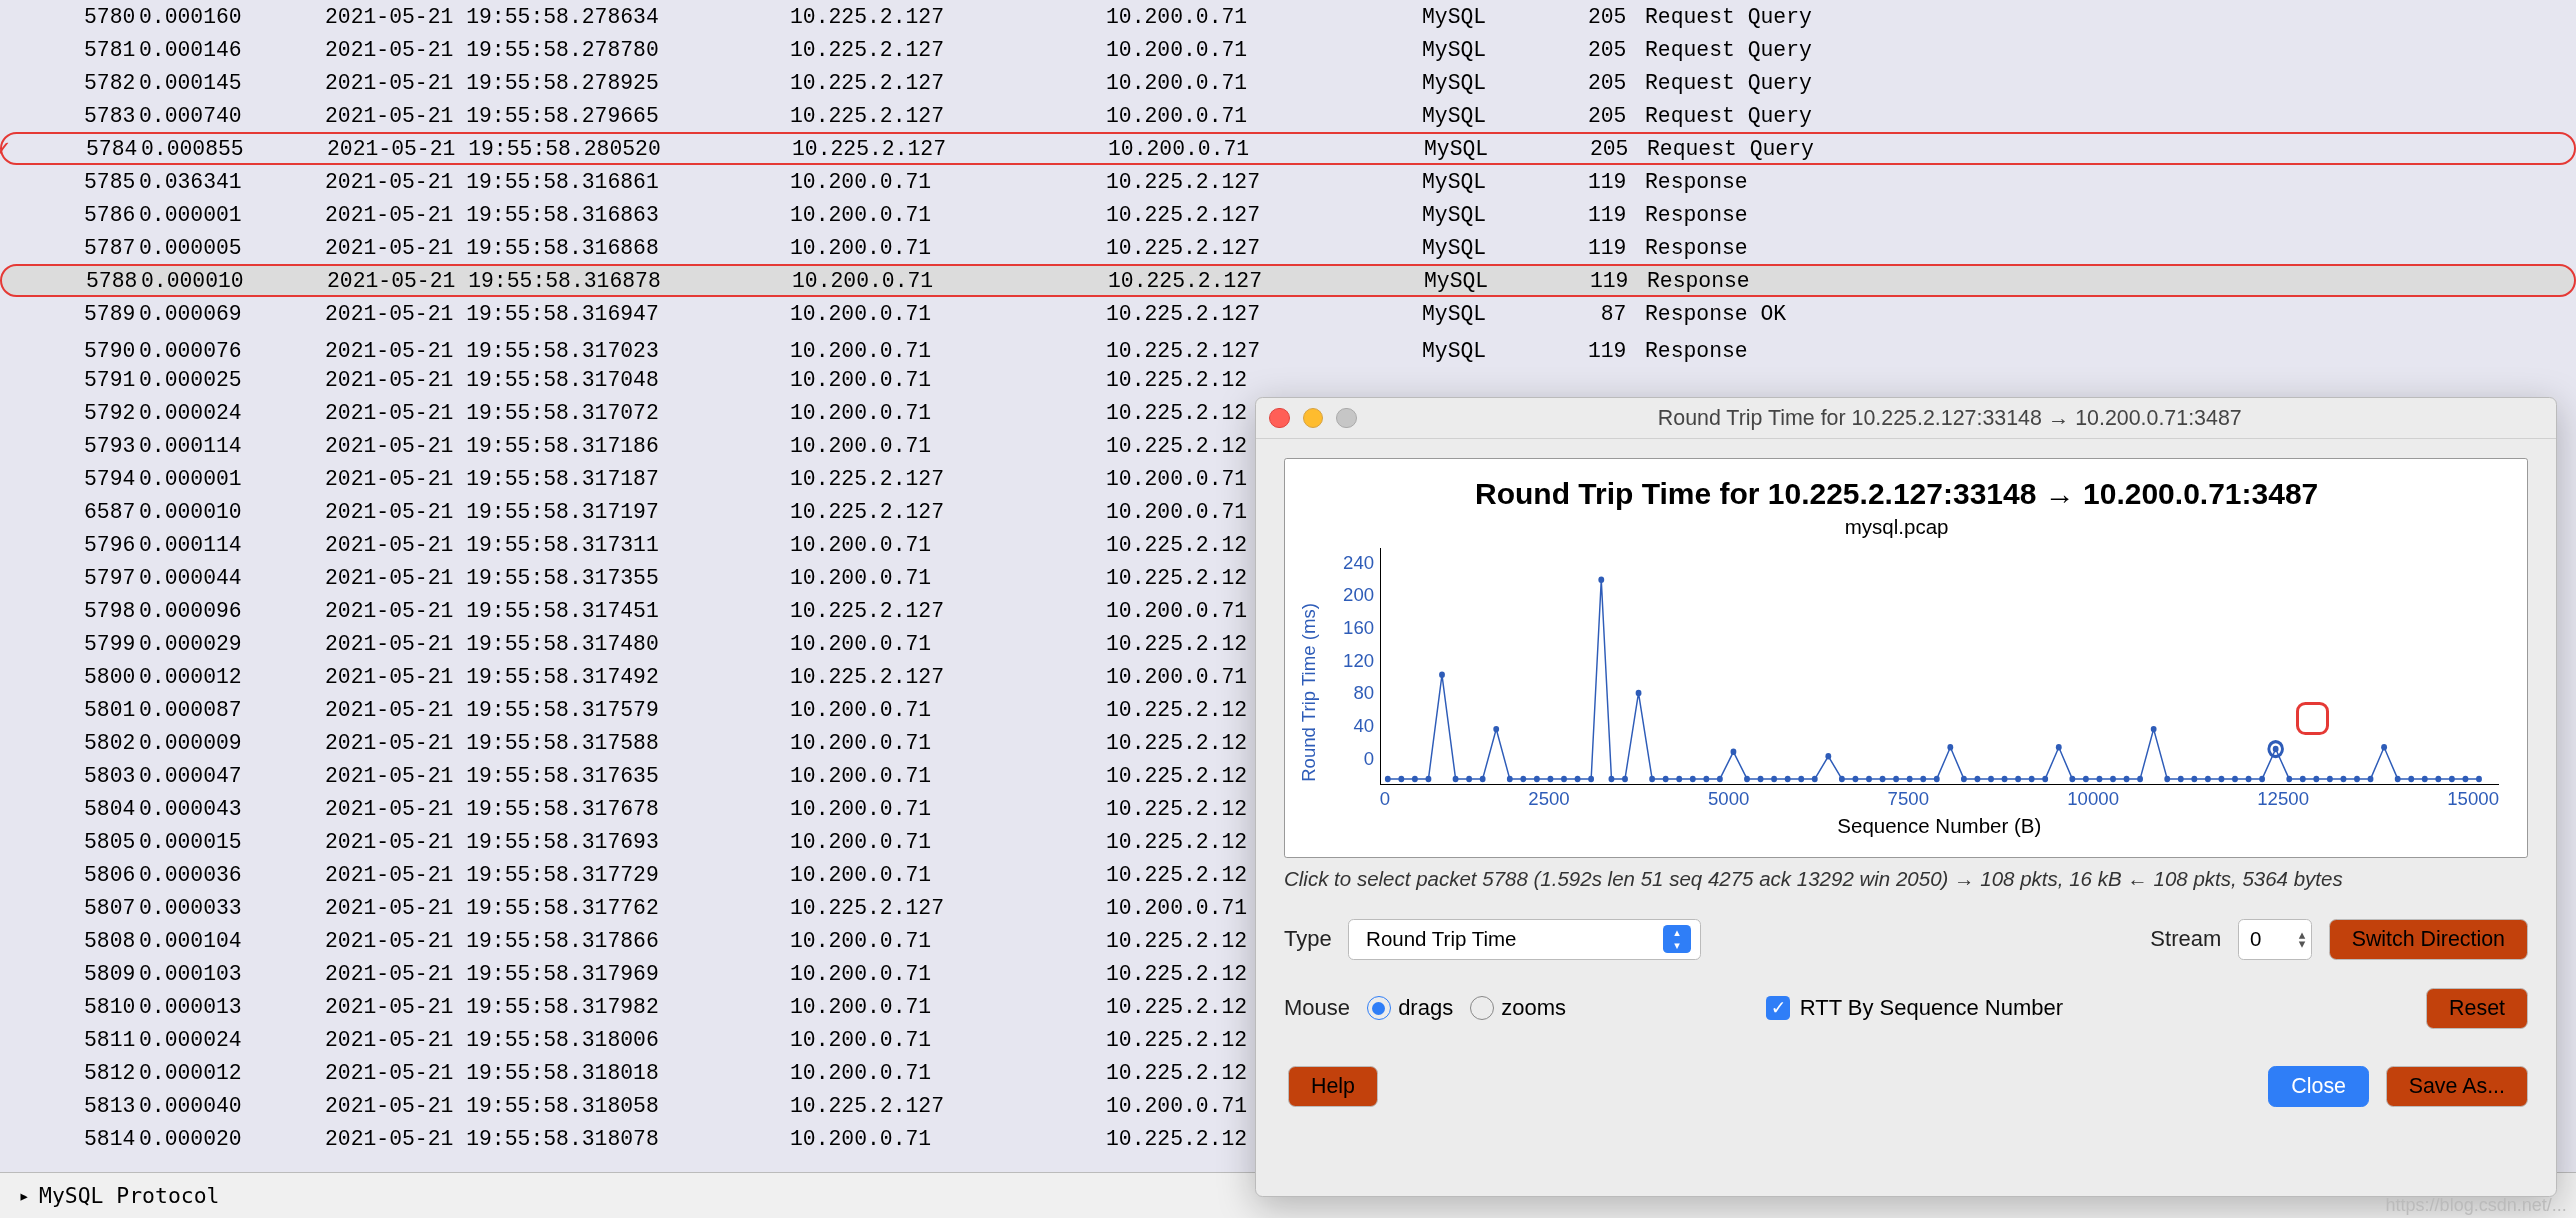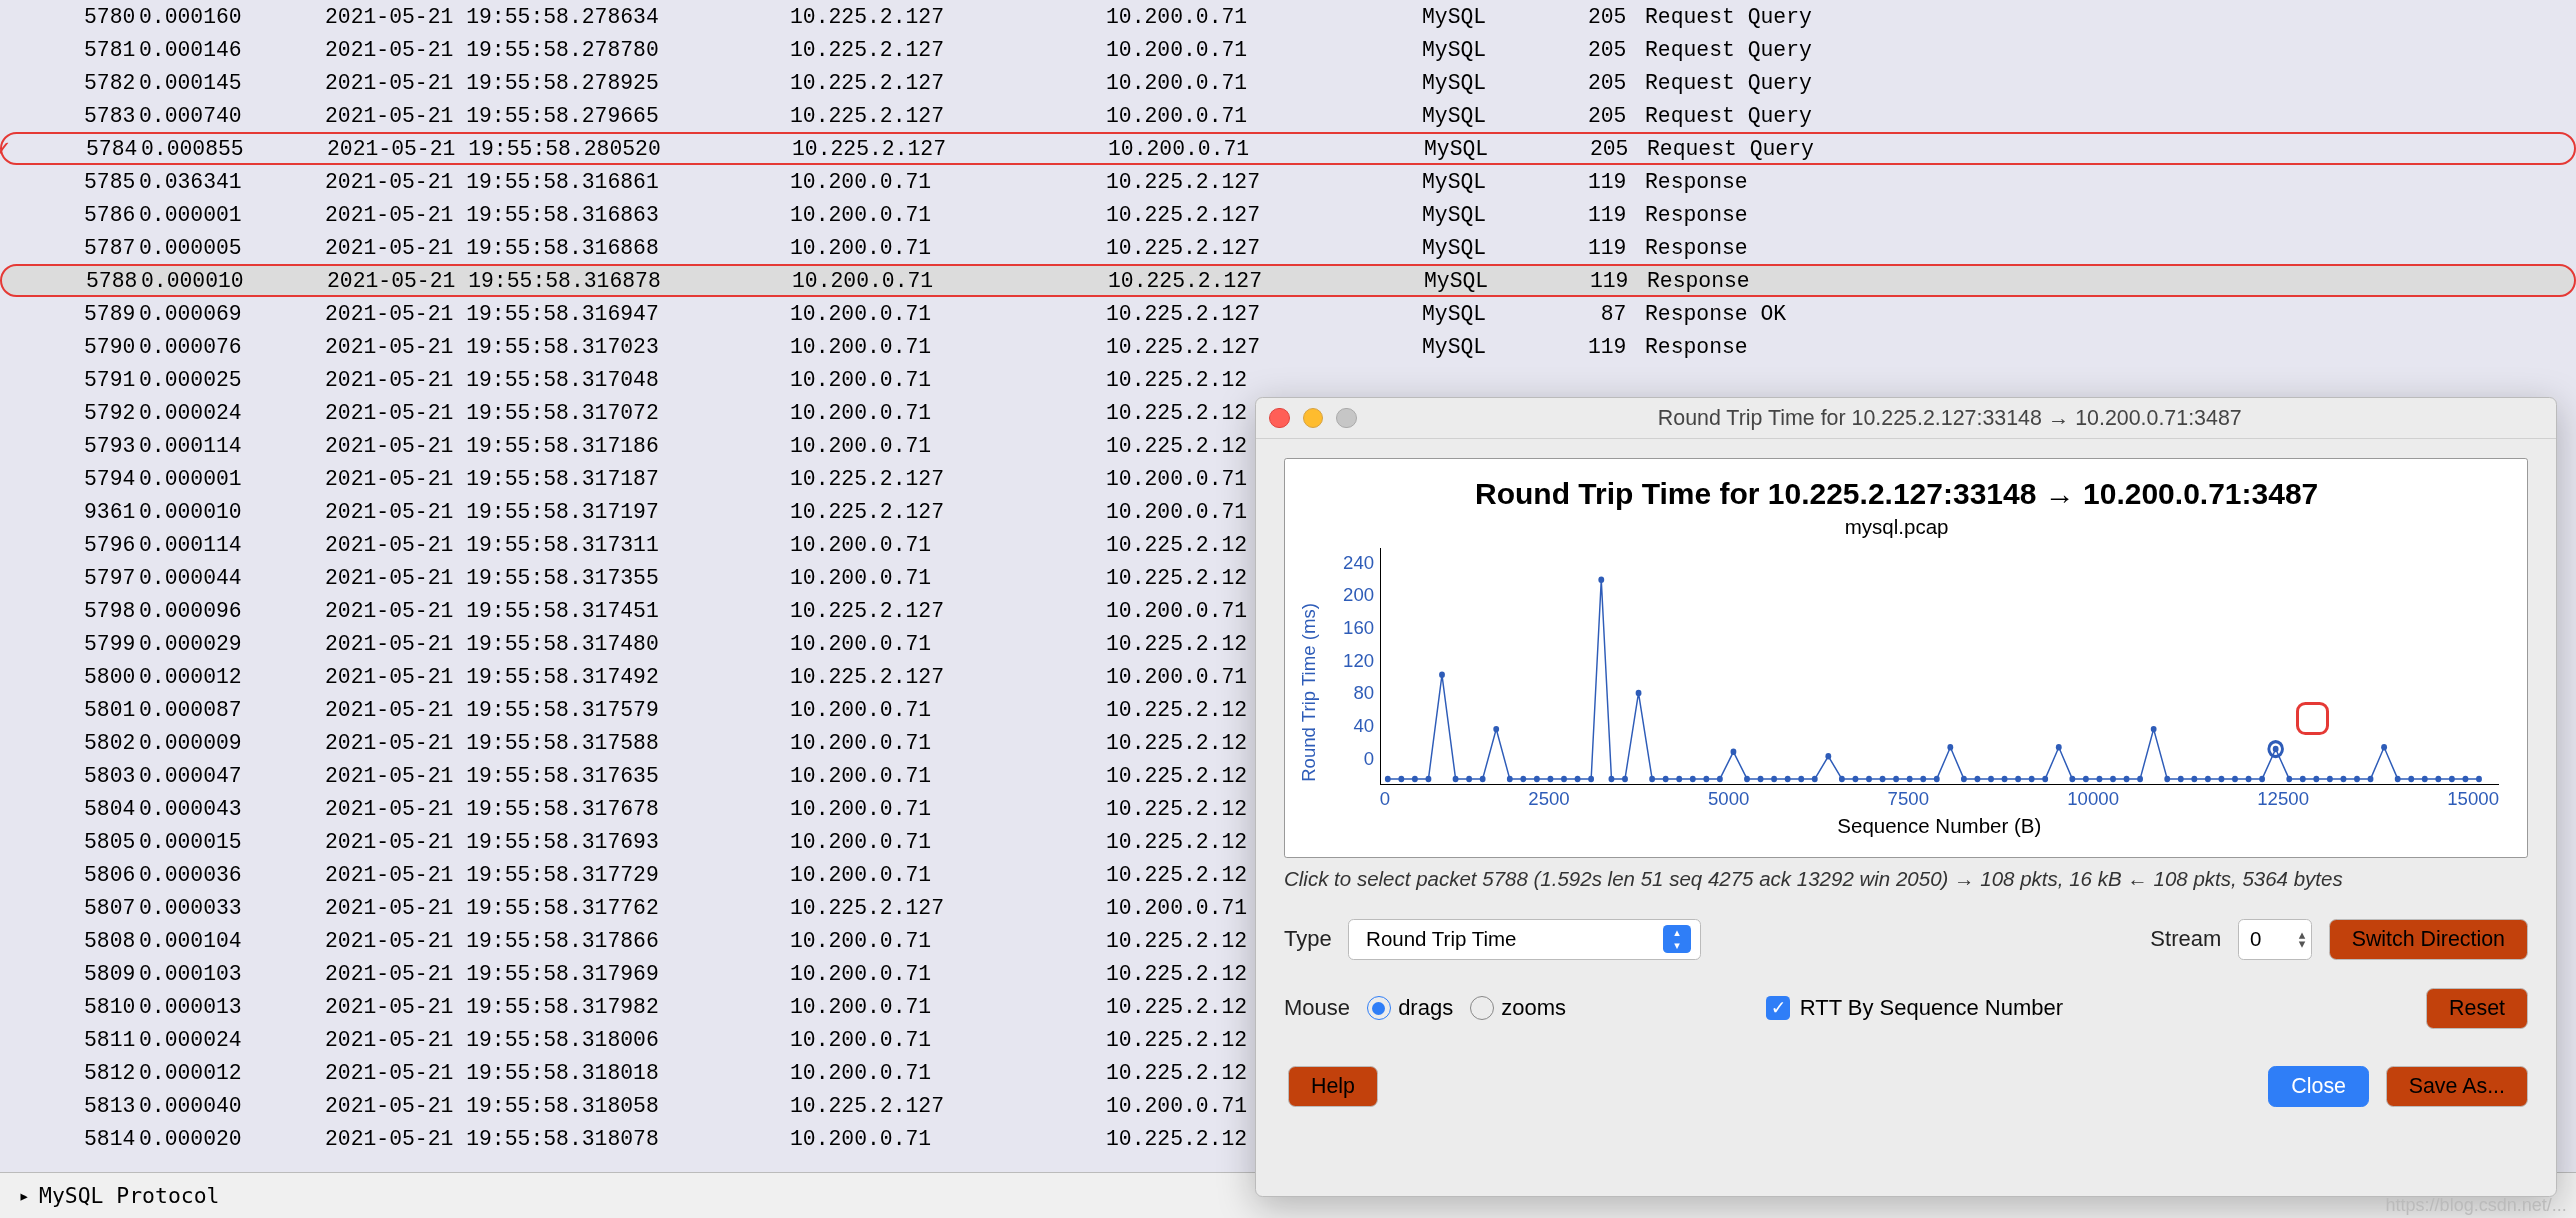--- a/index.html
+++ b/index.html
@@ -201,26 +201,26 @@
     <div class="packet-row" style="position: relative;"><span class="c-no">5780</span><span class="c-time">0.000160</span><span class="c-date">2021-05-21 19:55:58.278634</span><span class="c-src">10.225.2.127</span><span class="c-dst">10.200.0.71</span><span class="c-proto">MySQL</span><span class="c-len">205</span><span class="c-info">Request Query</span></div>
     <div class="packet-row" style="position: relative;"><span class="c-no">5781</span><span class="c-time">0.000146</span><span class="c-date">2021-05-21 19:55:58.278780</span><span class="c-src">10.225.2.127</span><span class="c-dst">10.200.0.71</span><span class="c-proto">MySQL</span><span class="c-len">205</span><span class="c-info">Request Query</span></div>
     <div class="packet-row" style="position: relative;"><span class="c-no">5782</span><span class="c-time">0.000145</span><span class="c-date">2021-05-21 19:55:58.278925</span><span class="c-src">10.225.2.127</span><span class="c-dst">10.200.0.71</span><span class="c-proto">MySQL</span><span class="c-len">205</span><span class="c-info">Request Query</span></div>
     <div class="packet-row" style="position: relative;"><span class="c-no">5783</span><span class="c-time">0.000740</span><span class="c-date">2021-05-21 19:55:58.279665</span><span class="c-src">10.225.2.127</span><span class="c-dst">10.200.0.71</span><span class="c-proto">MySQL</span><span class="c-len">205</span><span class="c-info">Request Query</span></div>
     <div class="packet-row row-highlight-1 row-check" style="position: relative;"><span class="c-no">5784</span><span class="c-time">0.000855</span><span class="c-date">2021-05-21 19:55:58.280520</span><span class="c-src">10.225.2.127</span><span class="c-dst">10.200.0.71</span><span class="c-proto">MySQL</span><span class="c-len">205</span><span class="c-info">Request Query</span></div>
     <div class="packet-row" style="position: relative;"><span class="c-no">5785</span><span class="c-time">0.036341</span><span class="c-date">2021-05-21 19:55:58.316861</span><span class="c-src">10.200.0.71</span><span class="c-dst">10.225.2.127</span><span class="c-proto">MySQL</span><span class="c-len">119</span><span class="c-info">Response</span></div>
     <div class="packet-row" style="position: relative;"><span class="c-no">5786</span><span class="c-time">0.000001</span><span class="c-date">2021-05-21 19:55:58.316863</span><span class="c-src">10.200.0.71</span><span class="c-dst">10.225.2.127</span><span class="c-proto">MySQL</span><span class="c-len">119</span><span class="c-info">Response</span></div>
     <div class="packet-row" style="position: relative;"><span class="c-no">5787</span><span class="c-time">0.000005</span><span class="c-date">2021-05-21 19:55:58.316868</span><span class="c-src">10.200.0.71</span><span class="c-dst">10.225.2.127</span><span class="c-proto">MySQL</span><span class="c-len">119</span><span class="c-info">Response</span></div>
     <div class="packet-row row-highlight-2" style="position: relative;"><span class="c-no">5788</span><span class="c-time">0.000010</span><span class="c-date">2021-05-21 19:55:58.316878</span><span class="c-src">10.200.0.71</span><span class="c-dst">10.225.2.127</span><span class="c-proto">MySQL</span><span class="c-len">119</span><span class="c-info">Response</span></div>
     <div class="packet-row" style="position: relative;"><span class="c-no">5789</span><span class="c-time">0.000069</span><span class="c-date">2021-05-21 19:55:58.316947</span><span class="c-src">10.200.0.71</span><span class="c-dst">10.225.2.127</span><span class="c-proto">MySQL</span><span class="c-len">87</span><span class="c-info">Response OK</span></div>
-    <div class="packet-row" style="position: relative;"><span class="c-no">5790</span><span class="c-time">0.000076</span><span class="c-date">2021-05-21 19:55:58.317023</span><span class="c-src">10.200.0.71</span><span class="c-dst">10.225.2.127</span><span class="c-proto">MySQL</span><span class="c-len">119</span><span class="c-info">Response</span></div>
+    <div class="packet-row" style="position: relative; align-items: flex-end;"><span class="c-no">5790</span><span class="c-time">0.000076</span><span class="c-date">2021-05-21 19:55:58.317023</span><span class="c-src">10.200.0.71</span><span class="c-dst">10.225.2.127</span><span class="c-proto">MySQL</span><span class="c-len">119</span><span class="c-info">Response</span></div>
     <div class="packet-row" style="position: relative;"><span class="c-no">5791</span><span class="c-time">0.000025</span><span class="c-date">2021-05-21 19:55:58.317048</span><span class="c-src">10.200.0.71</span><span class="c-dst">10.225.2.12</span><span class="c-proto"></span><span class="c-len"></span><span class="c-info"></span></div>
     <div class="packet-row" style="position: relative;"><span class="c-no">5792</span><span class="c-time">0.000024</span><span class="c-date">2021-05-21 19:55:58.317072</span><span class="c-src">10.200.0.71</span><span class="c-dst">10.225.2.12</span><span class="c-proto"></span><span class="c-len"></span><span class="c-info"></span></div>
     <div class="packet-row" style="position: relative;"><span class="c-no">5793</span><span class="c-time">0.000114</span><span class="c-date">2021-05-21 19:55:58.317186</span><span class="c-src">10.200.0.71</span><span class="c-dst">10.225.2.12</span><span class="c-proto"></span><span class="c-len"></span><span class="c-info"></span></div>
     <div class="packet-row" style="position: relative;"><span class="c-no">5794</span><span class="c-time">0.000001</span><span class="c-date">2021-05-21 19:55:58.317187</span><span class="c-src">10.225.2.127</span><span class="c-dst">10.200.0.71</span><span class="c-proto"></span><span class="c-len"></span><span class="c-info"></span></div>
-    <div class="packet-row" style="position: relative;"><span class="c-no">9361</span><span class="c-time">0.000010</span><span class="c-date">2021-05-21 19:55:58.317197</span><span class="c-src">10.225.2.127</span><span class="c-dst">10.200.0.71</span><span class="c-proto"></span><span class="c-len"></span><span class="c-info"></span></div>
+    <div class="packet-row" style="position: relative;"><span class="c-no">6587</span><span class="c-time">0.000010</span><span class="c-date">2021-05-21 19:55:58.317197</span><span class="c-src">10.225.2.127</span><span class="c-dst">10.200.0.71</span><span class="c-proto"></span><span class="c-len"></span><span class="c-info"></span></div>
     <div class="packet-row" style="position: relative;"><span class="c-no">5796</span><span class="c-time">0.000114</span><span class="c-date">2021-05-21 19:55:58.317311</span><span class="c-src">10.200.0.71</span><span class="c-dst">10.225.2.12</span><span class="c-proto"></span><span class="c-len"></span><span class="c-info"></span></div>
     <div class="packet-row" style="position: relative;"><span class="c-no">5797</span><span class="c-time">0.000044</span><span class="c-date">2021-05-21 19:55:58.317355</span><span class="c-src">10.200.0.71</span><span class="c-dst">10.225.2.12</span><span class="c-proto"></span><span class="c-len"></span><span class="c-info"></span></div>
     <div class="packet-row" style="position: relative;"><span class="c-no">5798</span><span class="c-time">0.000096</span><span class="c-date">2021-05-21 19:55:58.317451</span><span class="c-src">10.225.2.127</span><span class="c-dst">10.200.0.71</span><span class="c-proto"></span><span class="c-len"></span><span class="c-info"></span></div>
     <div class="packet-row" style="position: relative;"><span class="c-no">5799</span><span class="c-time">0.000029</span><span class="c-date">2021-05-21 19:55:58.317480</span><span class="c-src">10.200.0.71</span><span class="c-dst">10.225.2.12</span><span class="c-proto"></span><span class="c-len"></span><span class="c-info"></span></div>
     <div class="packet-row" style="position: relative;"><span class="c-no">5800</span><span class="c-time">0.000012</span><span class="c-date">2021-05-21 19:55:58.317492</span><span class="c-src">10.225.2.127</span><span class="c-dst">10.200.0.71</span><span class="c-proto"></span><span class="c-len"></span><span class="c-info"></span></div>
     <div class="packet-row" style="position: relative;"><span class="c-no">5801</span><span class="c-time">0.000087</span><span class="c-date">2021-05-21 19:55:58.317579</span><span class="c-src">10.200.0.71</span><span class="c-dst">10.225.2.12</span><span class="c-proto"></span><span class="c-len"></span><span class="c-info"></span></div>
     <div class="packet-row" style="position: relative;"><span class="c-no">5802</span><span class="c-time">0.000009</span><span class="c-date">2021-05-21 19:55:58.317588</span><span class="c-src">10.200.0.71</span><span class="c-dst">10.225.2.12</span><span class="c-proto"></span><span class="c-len"></span><span class="c-info"></span></div>
     <div class="packet-row" style="position: relative;"><span class="c-no">5803</span><span class="c-time">0.000047</span><span class="c-date">2021-05-21 19:55:58.317635</span><span class="c-src">10.200.0.71</span><span class="c-dst">10.225.2.12</span><span class="c-proto"></span><span class="c-len"></span><span class="c-info"></span></div>
     <div class="packet-row" style="position: relative;"><span class="c-no">5804</span><span class="c-time">0.000043</span><span class="c-date">2021-05-21 19:55:58.317678</span><span class="c-src">10.200.0.71</span><span class="c-dst">10.225.2.12</span><span class="c-proto"></span><span class="c-len"></span><span class="c-info"></span></div>
     <div class="packet-row" style="position: relative;"><span class="c-no">5805</span><span class="c-time">0.000015</span><span class="c-date">2021-05-21 19:55:58.317693</span><span class="c-src">10.200.0.71</span><span class="c-dst">10.225.2.12</span><span class="c-proto"></span><span class="c-len"></span><span class="c-info"></span></div>

